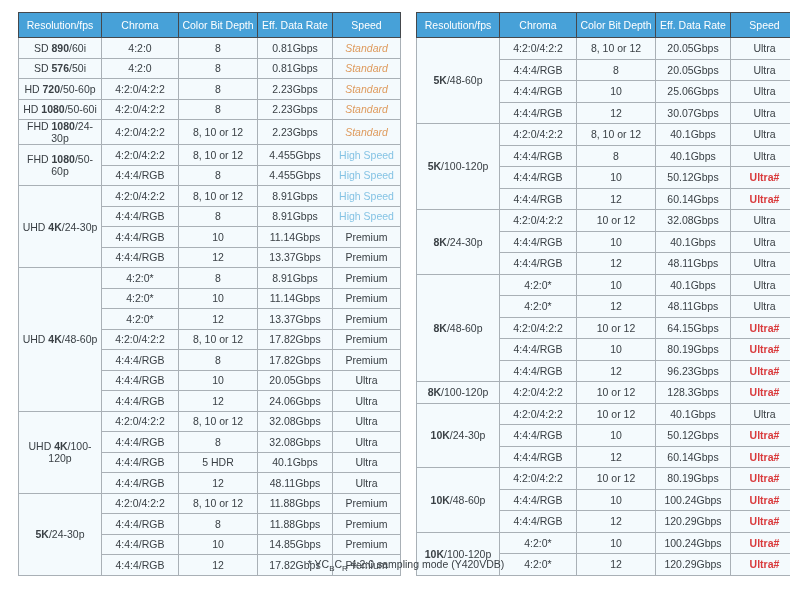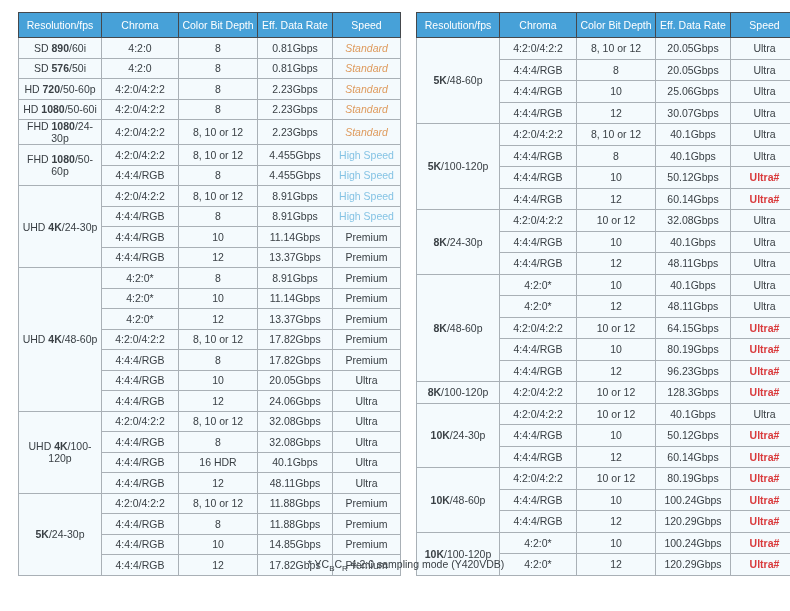--- a/index.html
+++ b/index.html
@@ -183,21 +183,21 @@
           <td class="">Ultra</td>
         </tr>
         <tr>
           <td>4:4:4/RGB</td>
           <td>8</td>
           <td>32.08Gbps</td>
           <td class="">Ultra</td>
         </tr>
         <tr>
           <td>4:4:4/RGB</td>
-          <td>16 HDR</td>
+          <td>5 HDR</td>
           <td>40.1Gbps</td>
           <td class="">Ultra</td>
         </tr>
         <tr>
           <td>4:4:4/RGB</td>
           <td>12</td>
           <td>48.11Gbps</td>
           <td class="">Ultra</td>
         </tr>
         <tr class="group-start">

